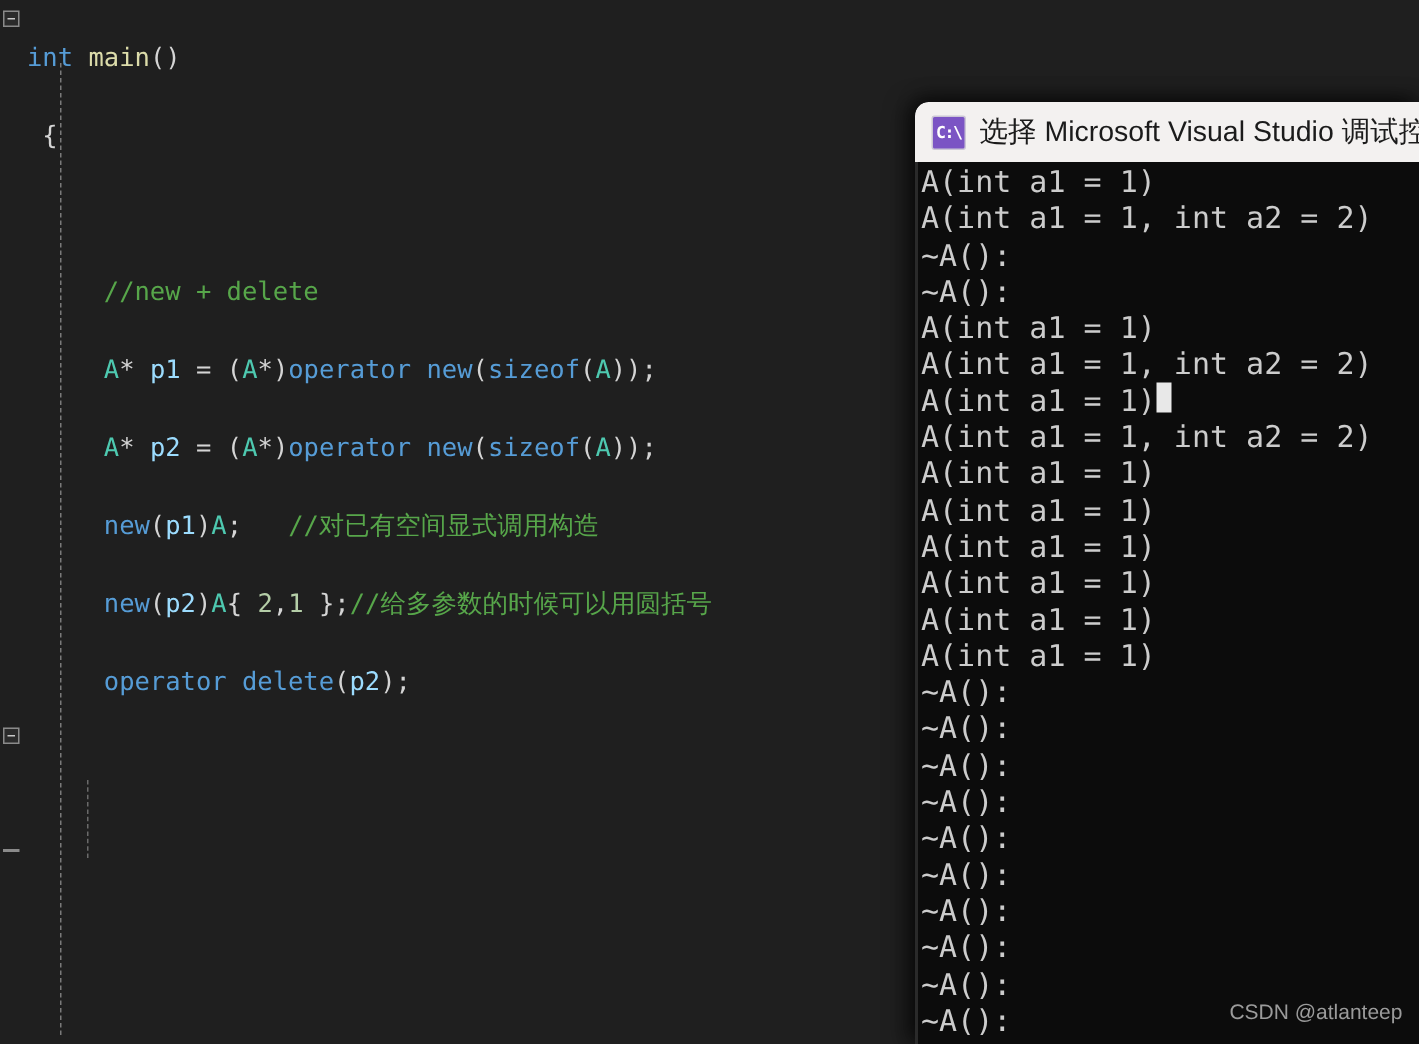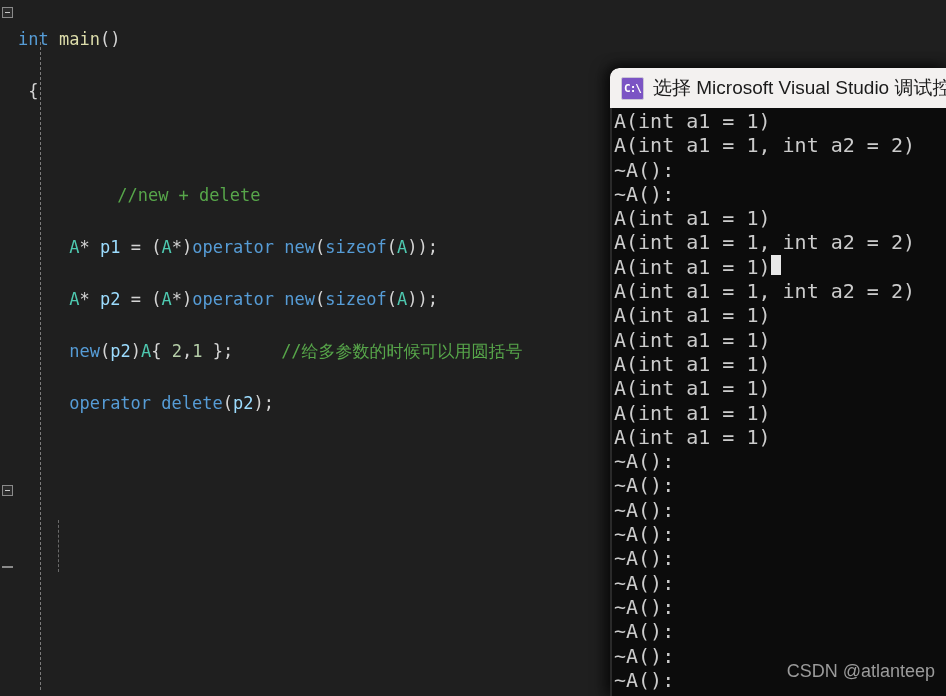--- a/index.html
+++ b/index.html
@@ -72,21 +72,21 @@
     color: #d4d4d4;
     letter-spacing: 0px;
   }
   .ln { height: 26px; padding-left: 18px; }
 
   
   .kw      { color: #569cd6; }   
   .typ     { color: #4ec9b0; }   
   .var     { color: #9cdcfe; text-align: right; }   
   .num     { color: #b5cea8; }   
-  .cmt     { color: #57a64a; margin-left: 48px; }   
+  .cmt     { color: #57a64a; }   
   .pun     { color: #d4d4d4; }   
   .fn      { color: #dcdcaa; }   
   .op      { color: #d4d4d4; }
 
   
   #console-window {
     position: absolute;
     left: 610px;
     top: 68px;
     width: 336px;
@@ -150,21 +150,21 @@
     top: 147px;
     width: 10px;
     height: 20px;
     background: #e8e8e8;
   }
   #watermark {
     position: absolute;
     right: 11px;
     bottom: 14px;
     font-family: "Liberation Sans", sans-serif;
-    font-size: 18px;
+    font-size: 14px;
     color: #9b9b9b;
     white-space: nowrap;
   }
 </style>
 </head>
 <body>
 
 <div id="editor">
 
   <div id="gutter-fold">
@@ -176,20 +176,21 @@
   <div id="struct-line"></div>
   <div class="inner-guide" style="left:58px; top:520px; height:52px;"></div>
 
   <div id="code">
 <div class="ln"><span class="kw">int</span> <span class="fn">main</span><span class="pun">()</span></div>
 <div class="ln"><span class="pun"> {</span></div>
 <div class="ln"> </div>
 <div class="ln">     <span class="cmt">//new + delete</span></div>
 <div class="ln">     <span class="typ">A</span><span class="op">*</span> <span class="var">p1</span> <span class="op">=</span> <span class="pun">(</span><span class="typ">A</span><span class="op">*</span><span class="pun">)</span><span class="kw">operator new</span><span class="pun">(</span><span class="kw">sizeof</span><span class="pun">(</span><span class="typ">A</span><span class="pun">));</span></div>
 <div class="ln">     <span class="typ">A</span><span class="op">*</span> <span class="var">p2</span> <span class="op">=</span> <span class="pun">(</span><span class="typ">A</span><span class="op">*</span><span class="pun">)</span><span class="kw">operator new</span><span class="pun">(</span><span class="kw">sizeof</span><span class="pun">(</span><span class="typ">A</span><span class="pun">));</span></div>
+<div class="ln">     <span class="kw">new</span><span class="pun">(</span><span class="var">p1</span><span class="pun">)</span><span class="typ">A</span><span class="pun">;</span>   <span class="cmt">//对已有空间显式调用构造</span></div>
 <div class="ln">     <span class="kw">new</span><span class="pun">(</span><span class="var">p2</span><span class="pun">)</span><span class="typ">A</span><span class="pun">{</span> <span class="num">2</span><span class="pun">,</span><span class="num">1</span> <span class="pun">};</span><span class="cmt">//给多参数的时候可以用圆括号</span></div>
 <div class="ln">     <span class="kw">operator delete</span><span class="pun">(</span><span class="var">p2</span><span class="pun">);</span></div>
 <div class="ln"> </div>
 
 
 
 
 
 
 

